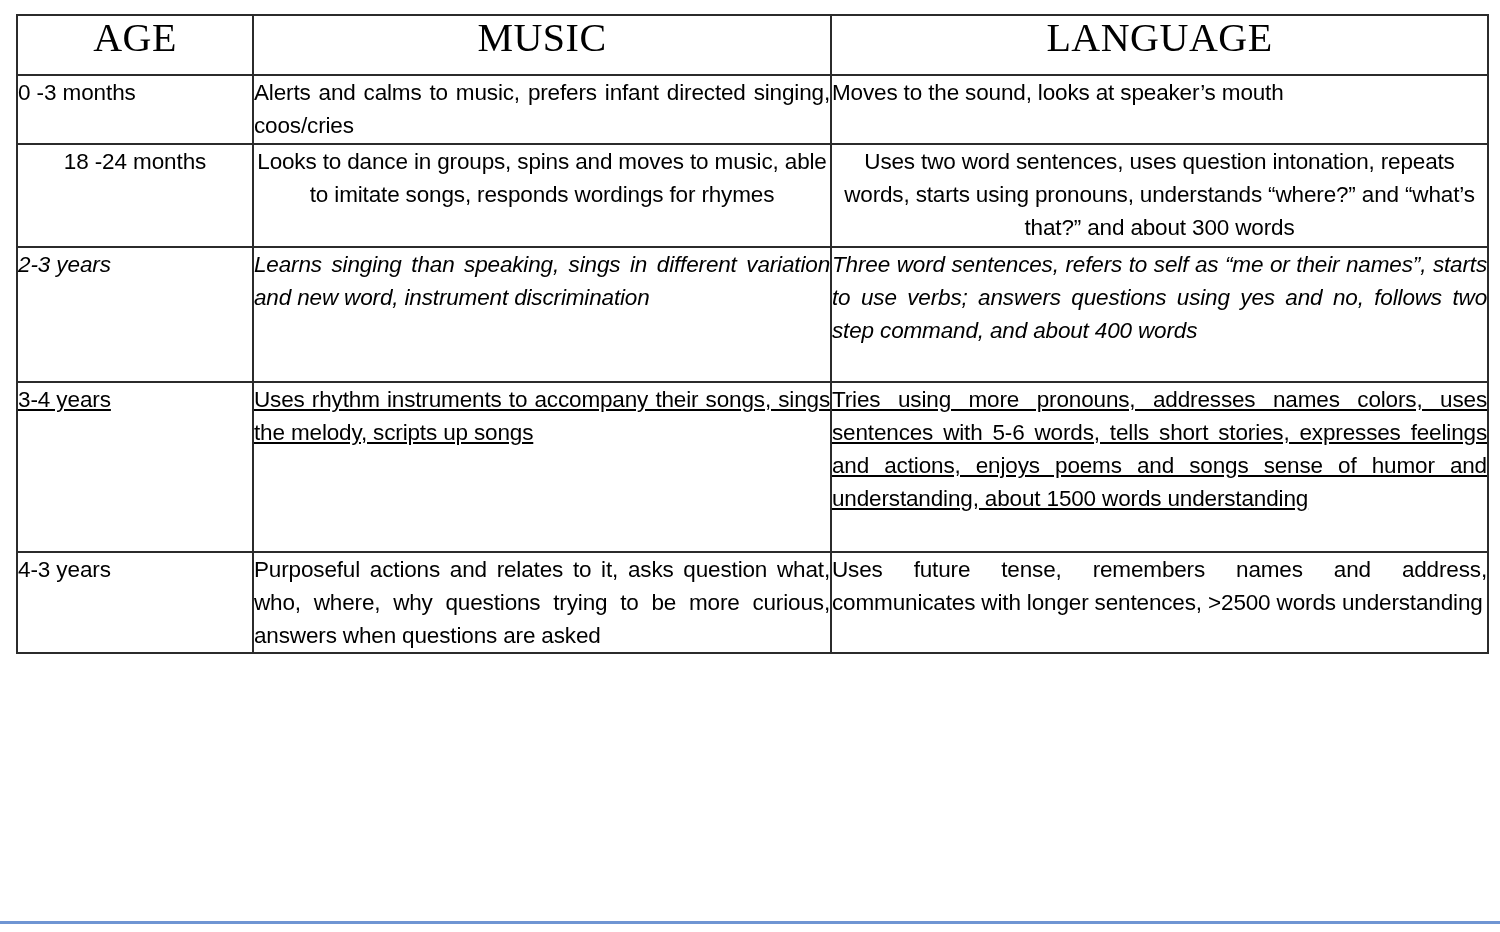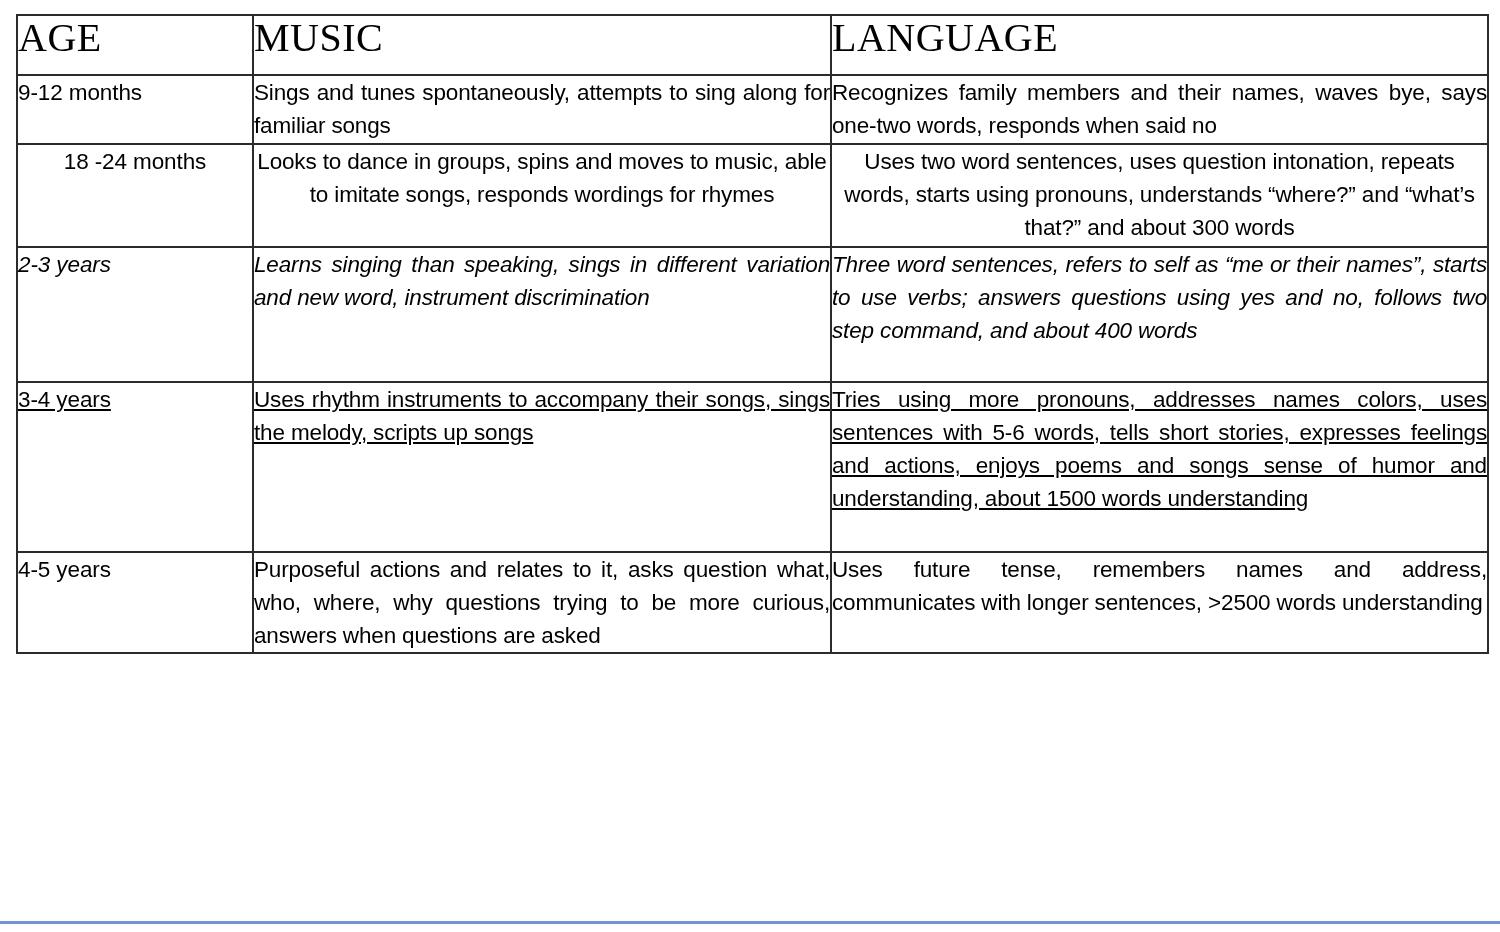--- a/index.html
+++ b/index.html
@@ -45,21 +45,21 @@
   }
 
   
   col.c-age  { width: 236px; }
   col.c-mus  { width: 578px; }
   col.c-lang { width: 657px; }
 
   
   .hdr-row th {
     height: 58px;
-    text-align: left;
+    text-align: center;
     vertical-align: middle;
     font-family: "Liberation Serif", serif;
     font-weight: 400;
     font-size: 40px;
     line-height: 44px;
     letter-spacing: 0.5px;
     padding: 0 4px 4px 4px;
   }
 
   
@@ -120,28 +120,28 @@
     <thead>
       <tr class="hdr-row">
         <th>AGE</th>
         <th>MUSIC</th>
         <th>LANGUAGE</th>
       </tr>
     </thead>
 
     <tbody>
 
+      <tr class="r0">
+        <td class="cell cell-age">0 -3 months</td>
+        <td class="cell cell-just">Alerts and calms to music, prefers infant directed singing, coos/cries</td>
+        <td class="cell cell-just">Moves to the sound, looks at speaker’s mouth</td>
+      </tr>
 
 
 
-      <tr class="r3">
-        <td class="cell cell-age">9-12 months</td>
-        <td class="cell cell-just">Sings and tunes spontaneously, attempts to sing along for familiar songs</td>
-        <td class="cell cell-just">Recognizes family members and their names, waves bye, says one-two words, responds when said no</td>
-      </tr>
 
 
       <tr class="r5">
         <td class="cell cell-age">18 -24 months</td>
         <td class="cell cell-just">Looks to dance in groups, spins and moves to music,  able to imitate songs, responds wordings for rhymes</td>
         <td class="cell cell-just">Uses two word sentences, uses question intonation, repeats words, starts using pronouns, understands “where?” and “what’s that?” and about 300 words</td>
       </tr>
 
       <tr class="r6">
         <td class="cell cell-age">2-3 years</td>
@@ -149,21 +149,21 @@
         <td class="cell cell-just">Three word sentences, refers to self as “me or their names”, starts to use verbs; answers questions using yes and no, follows two step command,  and about 400 words</td>
       </tr>
 
       <tr class="r7">
         <td class="cell cell-age">3-4 years</td>
         <td class="cell cell-just">Uses rhythm instruments to accompany their songs, sings the melody, scripts up songs</td>
         <td class="cell cell-just">Tries using more pronouns, addresses names colors, uses sentences with 5-6 words, tells short stories, expresses feelings and actions, enjoys poems and songs sense of humor and understanding,  about 1500 words understanding</td>
       </tr>
 
       <tr class="r8">
-        <td class="cell cell-age">4-5 years</td>
+        <td class="cell cell-age">4-3 years</td>
         <td class="cell cell-just">Purposeful actions and relates to it, asks question what, who, where, why questions trying to be more curious, answers when questions are asked</td>
         <td class="cell cell-just">Uses future tense, remembers names and address, communicates with longer sentences, &gt;2500 words understanding</td>
       </tr>
 
     </tbody>
   </table>
 
   <div id="bottom-rule"></div>
 
 </div>

